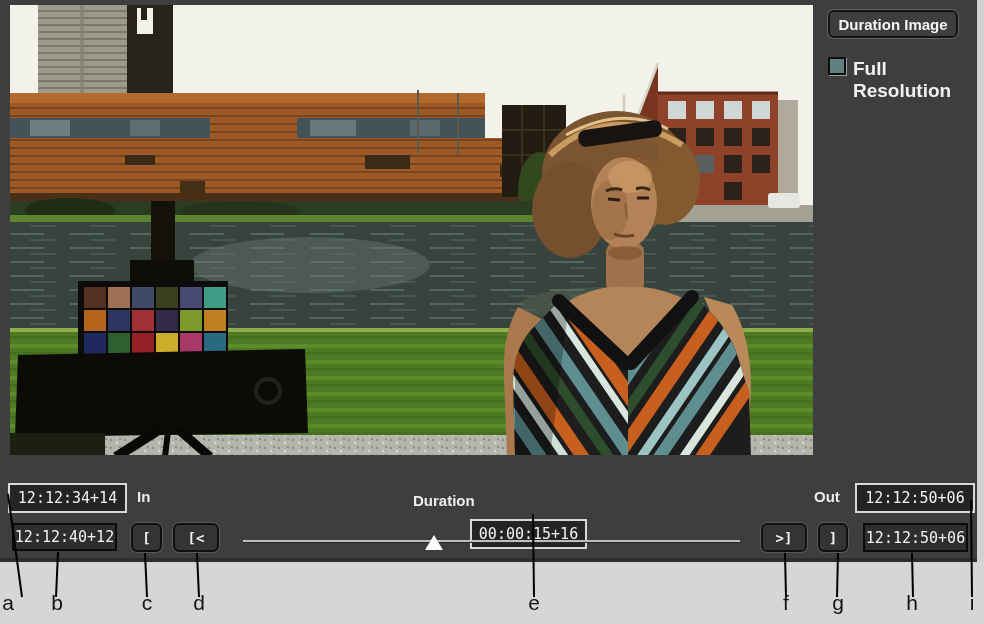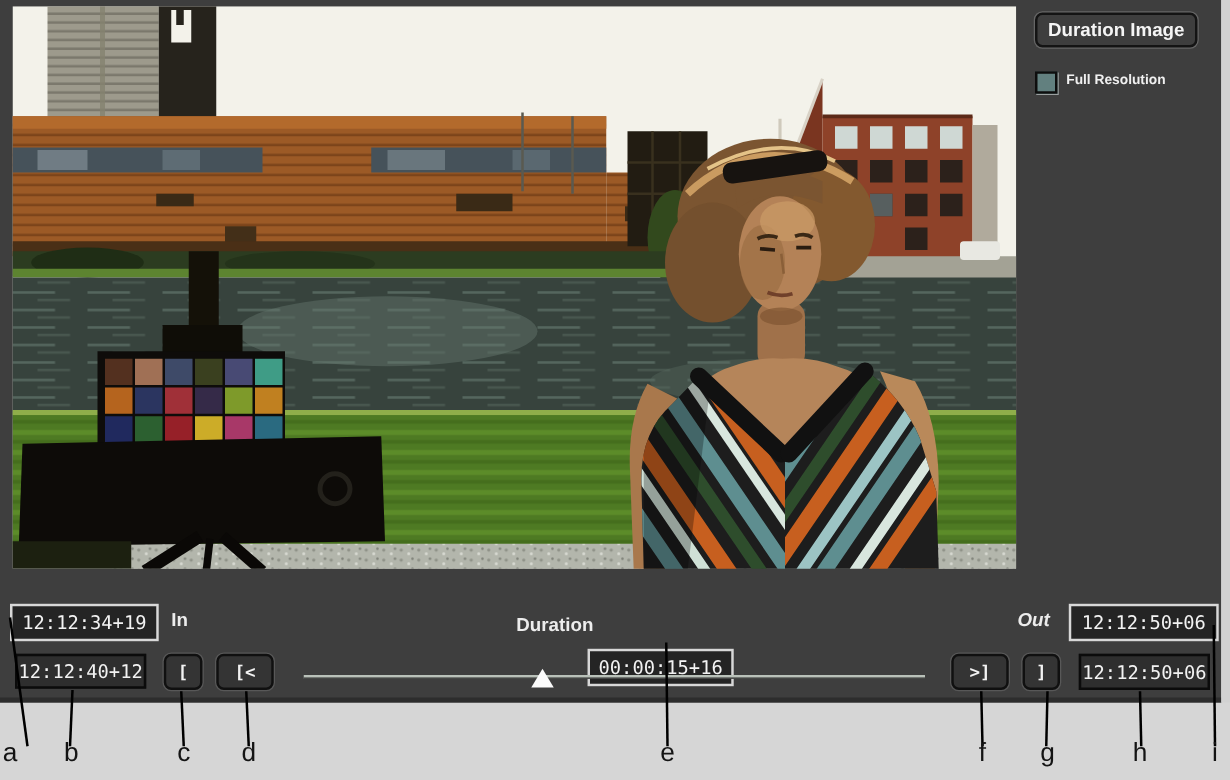--- a/index.html
+++ b/index.html
@@ -24,21 +24,21 @@
     box-shadow:0 0 0 1px #666;box-sizing:border-box;
     color:#f5f5f5;font-weight:bold;font-size:15px;
     display:flex;align-items:center;justify-content:center;cursor:pointer;
   }
   .checkbox{
     position:absolute;left:828px;top:57px;width:18px;height:18px;
     background:#62807f;border:2px solid #0e0e0e;box-sizing:border-box;
     box-shadow:1px 1px 0 #9aa0a0;cursor:pointer;
   }
   .checkbox-label{
-    position:absolute;left:853px;top:58px;color:#f0f0f0;font-weight:bold;font-size:11px;
+    position:absolute;left:853px;top:58px;color:#f0f0f0;font-weight:bold;font-size:19px;
   }
 
   .lbl{position:absolute;color:#ececec;font-weight:bold;font-size:15px;}
   .tc{
     position:absolute;box-sizing:border-box;
     display:flex;align-items:center;justify-content:center;
     font-family:"DejaVu Sans Mono", monospace;font-size:15px;color:#f2f2f2;
     white-space:nowrap;
   }
   .tc-display{background:#242424;border:2px solid #d8d8d8;}
@@ -285,25 +285,25 @@
   </g>
   <line x1="549" y1="296" x2="615" y2="358" stroke="#111" stroke-width="14" stroke-linecap="round"></line>
   <line x1="682" y1="292" x2="621" y2="358" stroke="#111" stroke-width="14" stroke-linecap="round"></line>
 </svg>
 </div>
 
 <div class="refresh-btn">Duration Image</div>
 <div class="checkbox"></div>
 <div class="checkbox-label">Full Resolution</div>
 
-<div class="tc tc-display" style="left:8px;top:483px;width:119px;height:30px;">12:12:34+19</div>
+<div class="tc tc-display" style="left:8px;top:483px;width:119px;height:30px;">12:12:34+14</div>
 <div class="lbl" style="left:137px;top:488px;">In</div>
 <div class="lbl" style="left:385px;top:492px;margin-left:28px;">Duration</div>
 <div class="tc tc-display" style="left:470px;top:483px;width:117px;height:30px;margin-top:36px;">00:00:15+16</div>
-<div class="lbl" style="left:814px;top:488px;font-style:italic;">Out</div>
+<div class="lbl" style="left:814px;top:488px;">Out</div>
 <div class="tc tc-display" style="left:855px;top:483px;width:120px;height:30px;">12:12:50+06</div>
 
 <div class="tc tc-edit" style="left:12px;top:523px;width:105px;height:28px;">12:12:40+12</div>
 <div class="t-btn" style="left:131px;top:523px;width:31px;height:29px;">[</div>
 <div class="t-btn" style="left:173px;top:523px;width:46px;height:29px;">[&lt;</div>
 <div class="track"></div>
 <div class="thumb"></div>
 <div class="t-btn" style="left:761px;top:523px;width:46px;height:29px;">&gt;]</div>
 <div class="t-btn" style="left:818px;top:523px;width:30px;height:29px;">]</div>
 <div class="tc tc-edit" style="left:863px;top:523px;width:105px;height:29px;">12:12:50+06</div>

